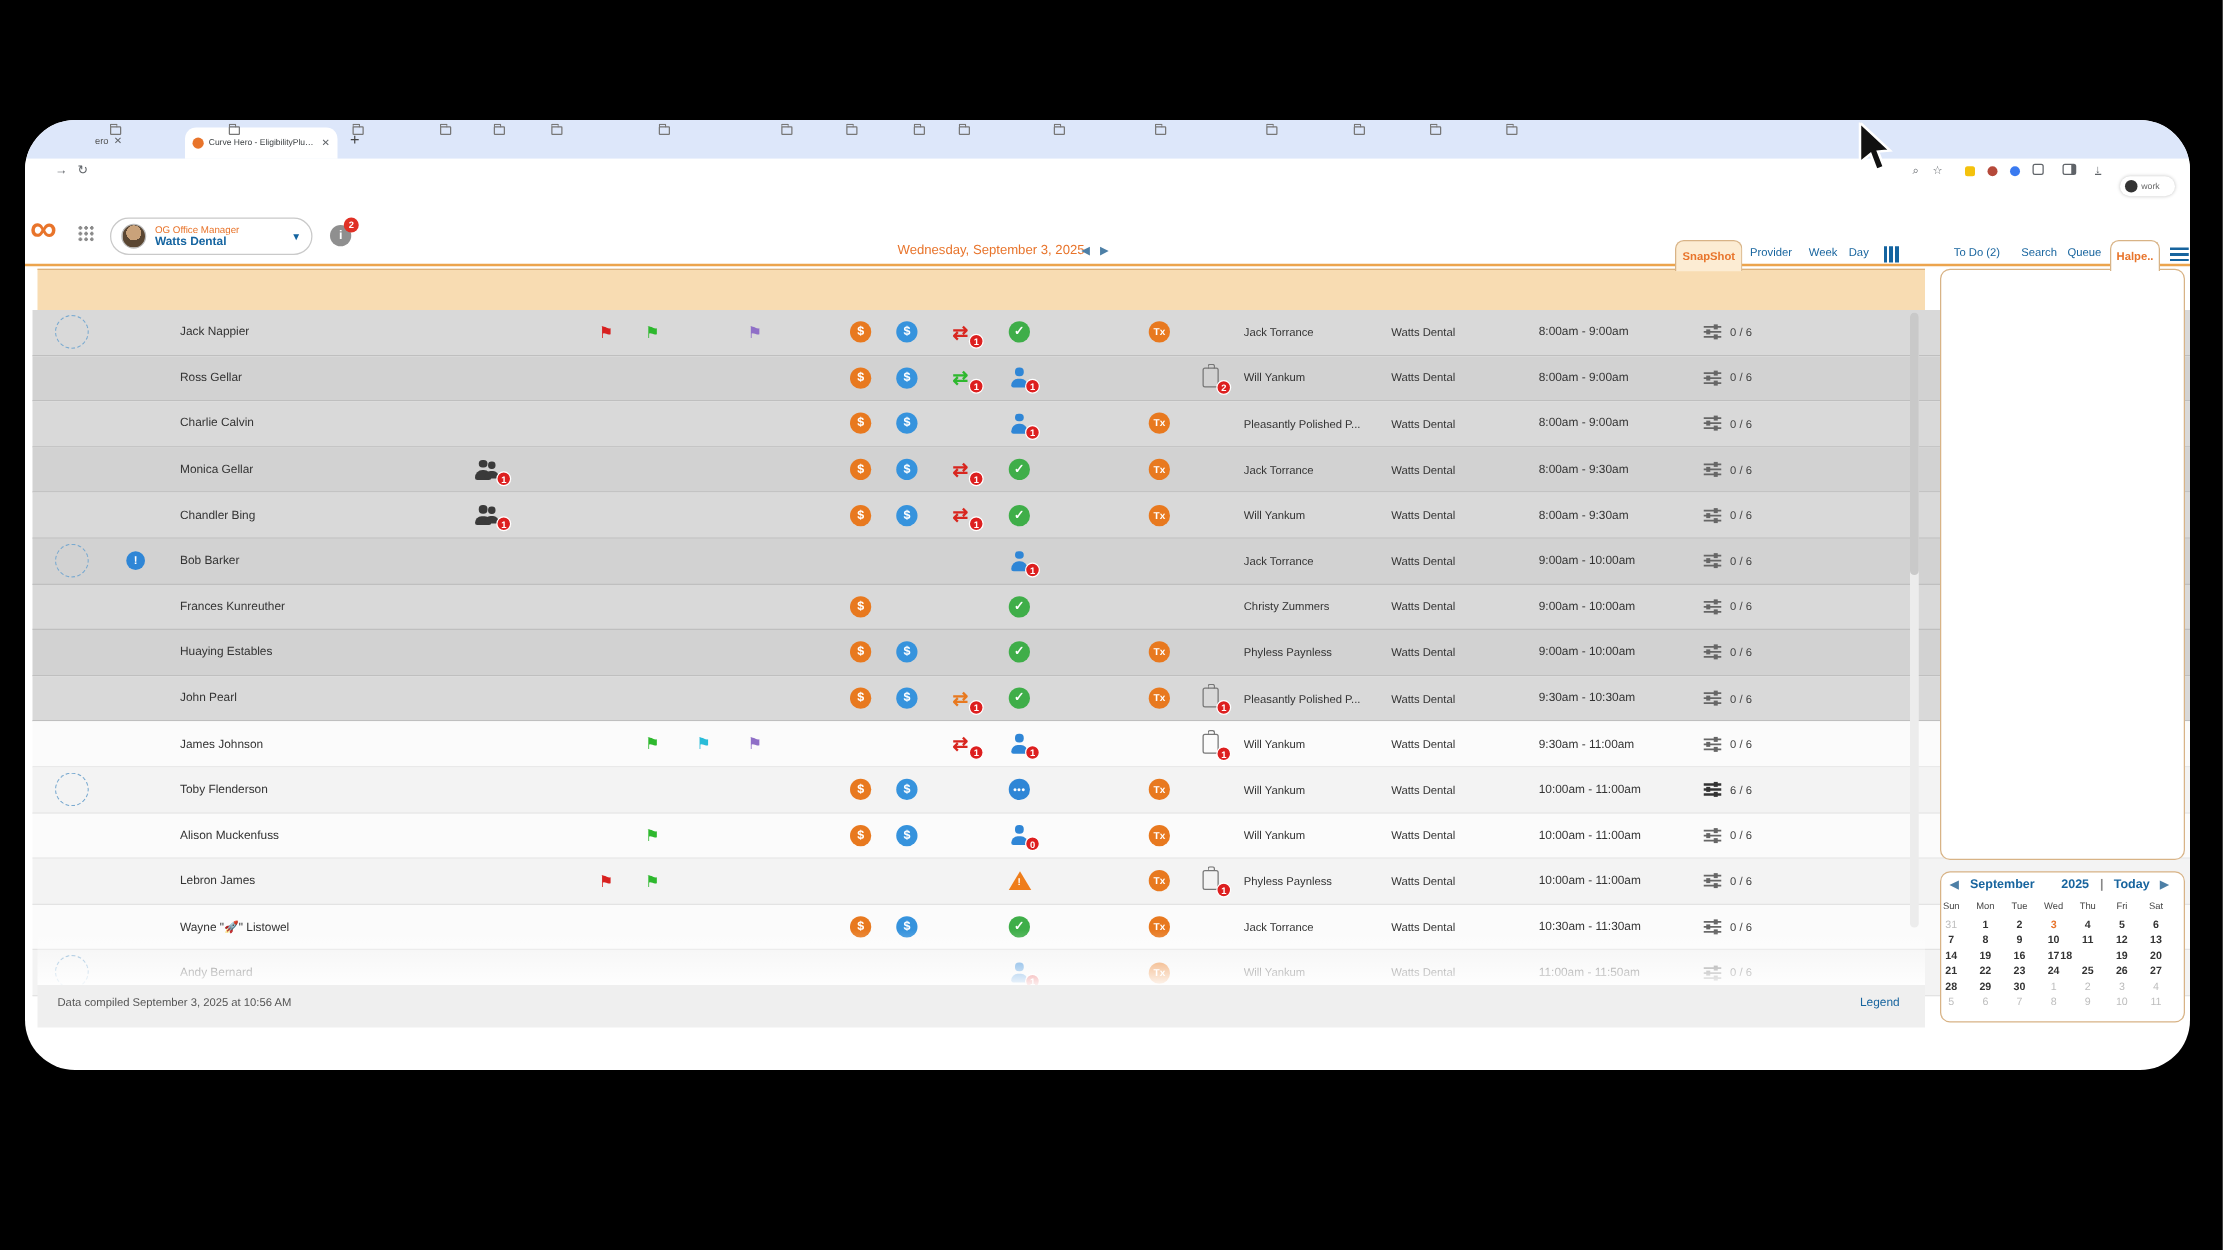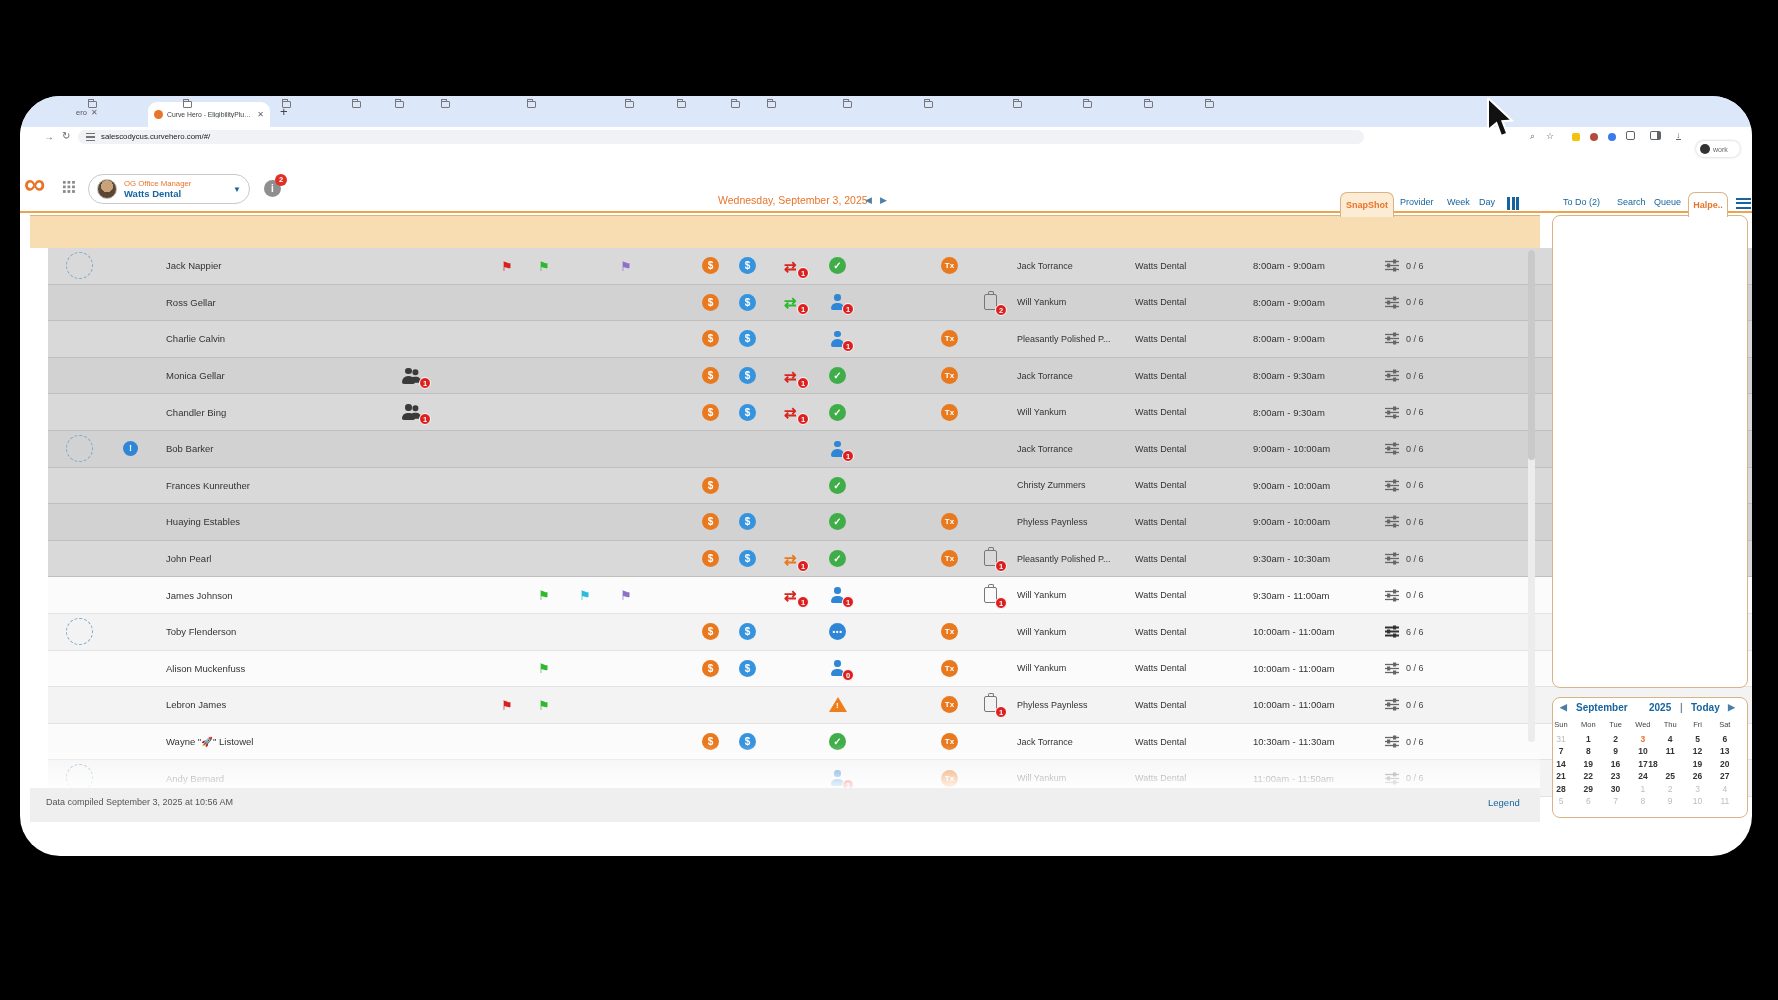--- a/index.html
+++ b/index.html
@@ -44,21 +44,21 @@
   .datebar{left:698px;top:98px;font-size:10.5px;font-weight:400;color:#e8742b}
   .dnav{font-size:9px;color:#4d7fa6}
   .vtab{position:absolute;top:96px;height:25px;border:1px solid #d8b386;border-bottom:none;border-radius:7px 7px 0 0;font-size:9px;font-weight:bold;color:#e8742b;text-align:center;line-height:24px;z-index:3}
   .hlink{position:absolute;top:101px;font-size:9px;color:#17649e}
   .colsic{left:1487px;top:101px;width:13px;height:13px;background:repeating-linear-gradient(90deg,#1464a0 0 3px,#fff 3px 4.5px)}
   .burger{left:1716px;top:102px;width:15px;height:11px;background:repeating-linear-gradient(180deg,#17649e 0 2px,transparent 2px 4.5px)}
   
   .band{left:10px;top:119px;width:1510px;height:33px;background:#f8dcb2;border-top:1px solid #ddb27c;z-index:1}
   .hcell{position:absolute;display:flex;align-items:flex-end;justify-content:center;height:33px;padding-bottom:3px;font-size:8.5px;color:#6e6e6e;line-height:1.15;text-align:center;white-space:pre-line}
   .hcaret{font-size:6px;color:#555;margin-left:3px;margin-bottom:1px}
-  .trow{position:absolute;left:28px;width:1730px}
+  .trow{position:absolute;left:6px;width:1730px}
   .cell{position:absolute;top:0;height:100%;display:flex;align-items:center}
   .appt-circle{position:absolute;left:18px;top:4px;width:27px;height:27px;border:1.4px dashed #7aaad0;border-radius:50%}
   .icc{display:inline-block;width:17px;height:17px;border-radius:50%;color:#fff;font-weight:bold;font-size:10px;line-height:17px;text-align:center;flex:none}
   .icc.tx{background:#e8791f;font-size:8px}
   .icwrap{position:relative;display:inline-block}
   .bdg{position:absolute;right:-7px;bottom:-5px;min-width:12px;height:12px;border-radius:6px;background:#dd1f1f;color:#fff;font-size:7.5px;line-height:11px;text-align:center;font-weight:bold;border:1px solid #fff;padding:0 1px}
   .person{position:relative;display:inline-block;width:16px;height:16px}
   .person::before{content:"";position:absolute;top:0;left:5px;width:6.5px;height:6.5px;border-radius:50%;background:var(--c)}
   .person::after{content:"";position:absolute;bottom:0;left:2px;width:12.5px;height:7.5px;border-radius:6px 6px 2px 2px;background:var(--c)}
   .hh .p2{position:absolute;left:7px;top:0;transform:scale(.85)}
@@ -107,24 +107,20 @@
   <div class="abs tab-active">
     <span class="favicon"></span>
     <span class="tab-title">Curve Hero - EligibilityPlusResp</span>
     <span class="tab-x">✕</span>
   </div>
   <div class="abs newtab">+</div>
 
   <div class="abs toolbar"></div>
   <div class="abs navic" style="left:24px;top:35px">→</div>
   <div class="abs navic" style="left:42px;top:34px">↻</div>
-  <div class="abs omnibox">
-    <span class="siteic"></span>
-    <span class="url">salescodycus.curvehero.com/#/</span>
-  </div>
   <div class="ticon" style="left:1510px">⌕</div>
   <div class="ticon" style="left:1526px">☆</div>
   <div class="extdot" style="left:1552px;background:#f4c20d;border-radius:2px"></div>
   <div class="extdot" style="left:1570px;background:#b5493a"></div>
   <div class="extdot" style="left:1588px;background:#3a7af0"></div>
   <div class="ticon" style="left:1606px;width:9px;height:9px;border:1.2px solid #5f6368;border-radius:2px"></div>
   <div class="ticon" style="left:1630px;width:11px;height:9px;border:1.2px solid #5f6368;border-radius:2px;border-right-width:4px"></div>
   <div class="ticon" style="left:1656px;border-bottom:1.4px solid #5f6368;line-height:8px">↓</div>
   <div class="abs chip">
       <span class="av"></span>

